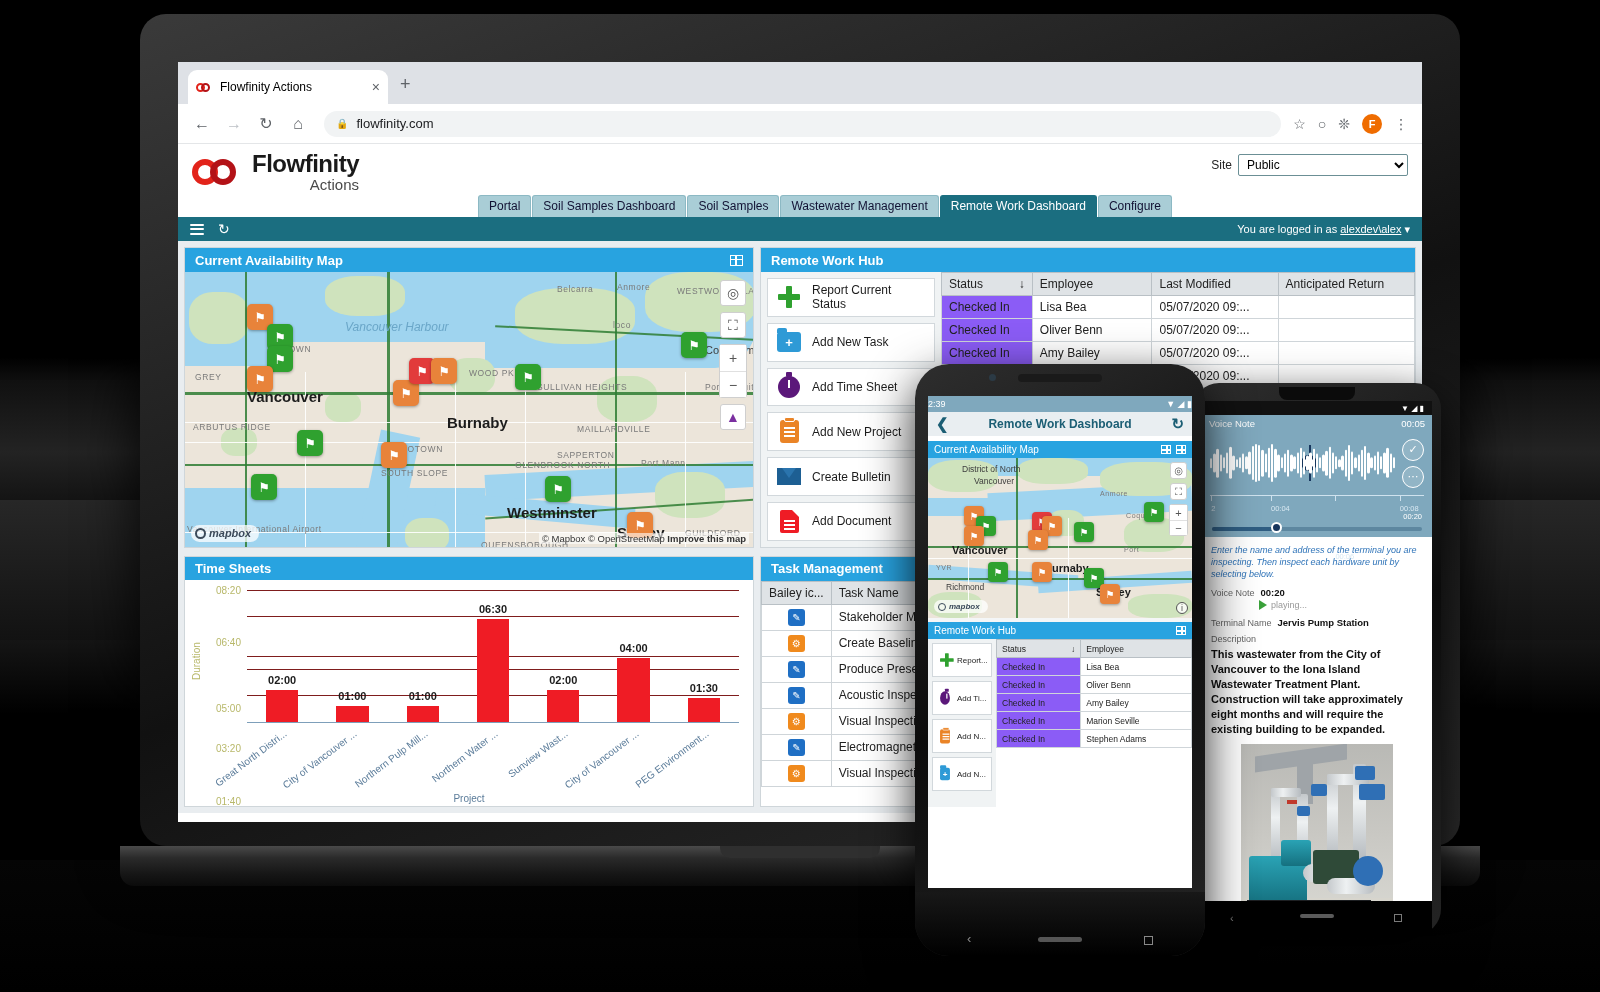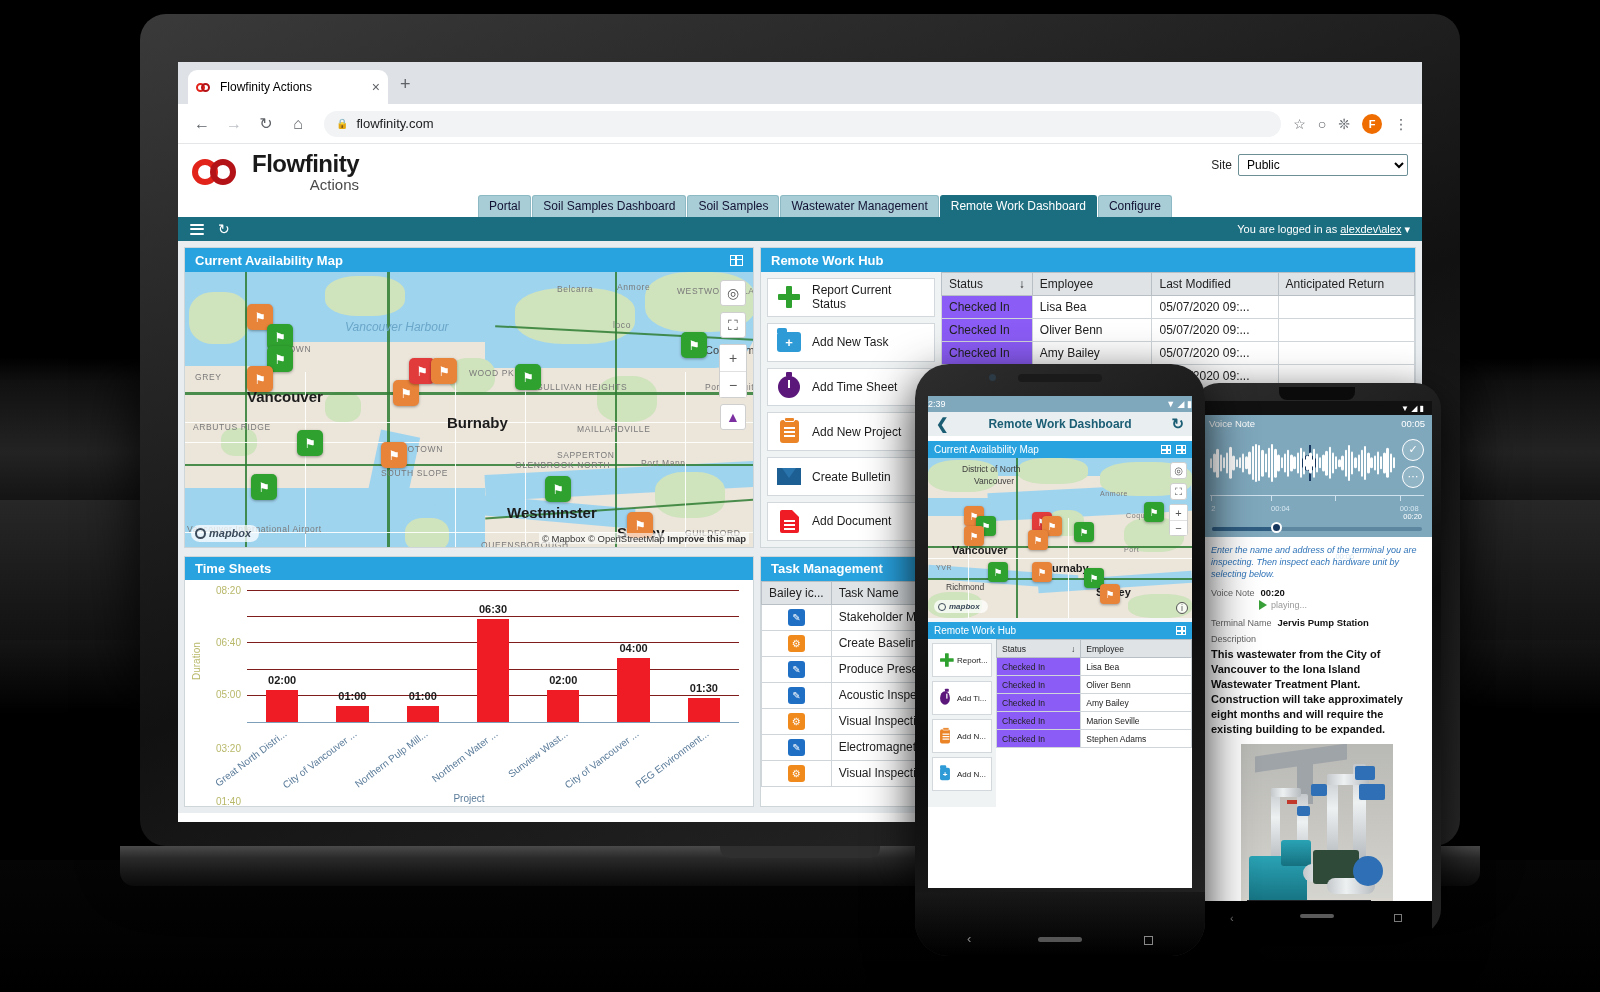--- a/index.html
+++ b/index.html
@@ -528,21 +528,21 @@
           <div class="chart-body">
             <div class="y-title">Duration</div>
             <div class="plot" id="chart-plot">
                 <div class="gl base" style="top: 132px;"></div>
                 <div class="gl" style="top: 105.599px;">
                   <div class="ytick" style="top: 105.599px;">01:40</div>
                 </div>
                 <div class="gl" style="top: 79.2003px;">
                   <div class="ytick" style="top: 79.2003px;">03:20</div>
                 </div>
-                <div class="gl" style="top: 52px;">
+                <div class="gl" style="top: 66px;">
                   <div class="ytick" style="top: 52.7997px;">05:00</div>
                 </div>
                 <div class="gl" style="top: 26.399px;">
                   <div class="ytick" style="top: 26.399px;">06:40</div>
                 </div>
                 <div class="gl" style="top: 0px;">
                   <div class="ytick" style="top: 0px;">08:20</div>
                 </div>
                 <div class="bar" style="left: 3.85714%; width: 6.57143%; height: 31.6801px; background: rgb(239, 28, 37);"></div>
                 <div class="bar-lbl" style="left: 7.14286%; top: 84.3199px;">02:00</div>

